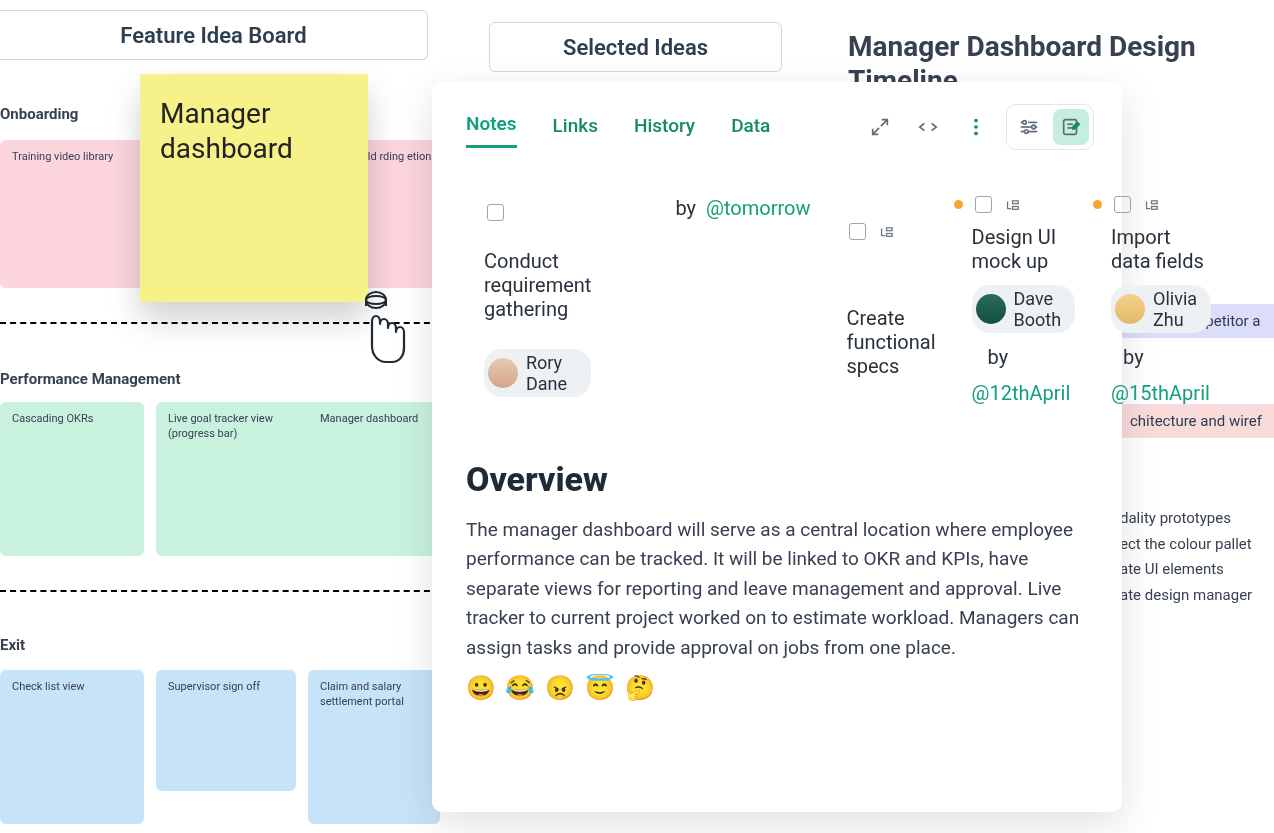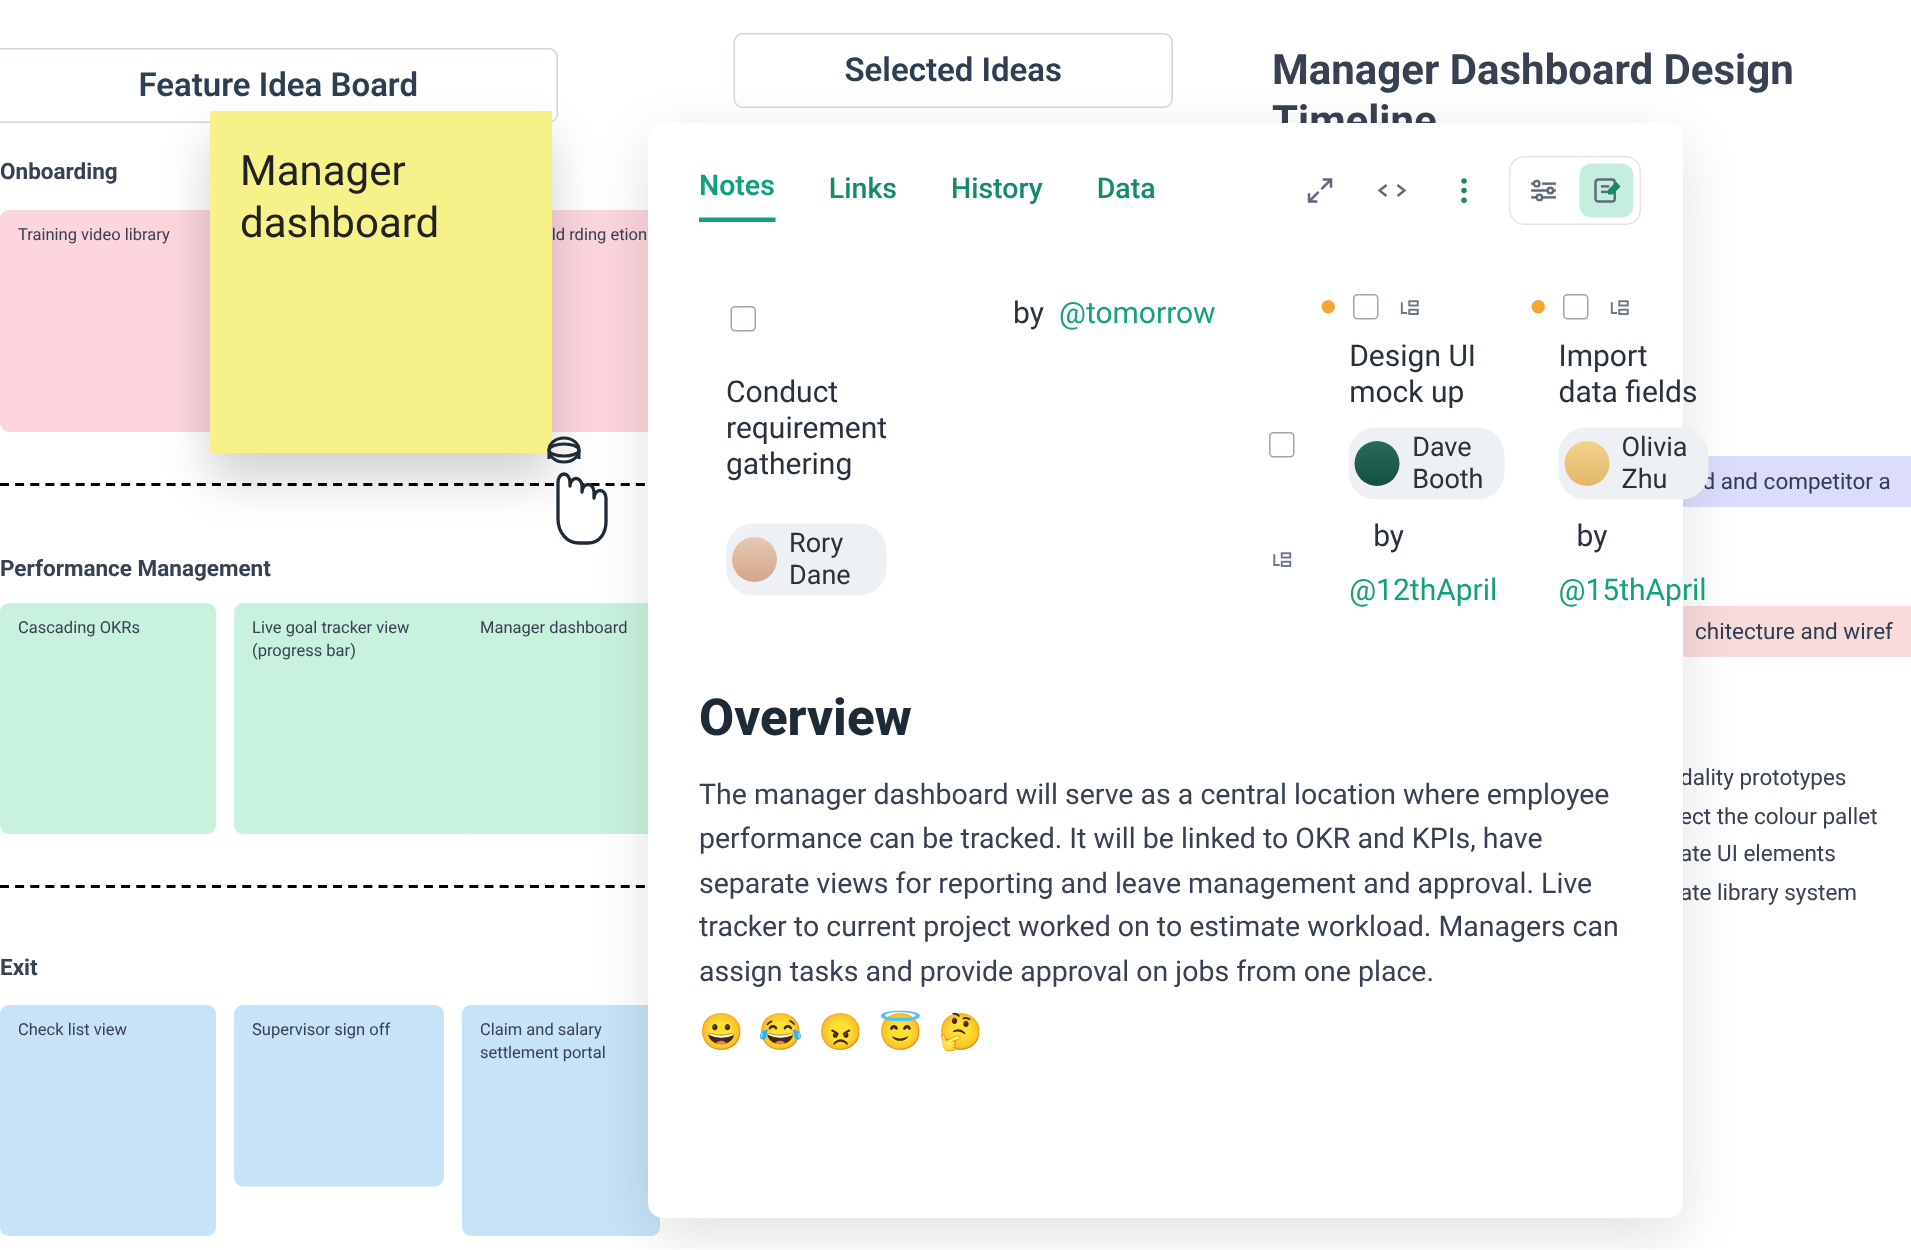--- a/index.html
+++ b/index.html
@@ -1,21 +1,21 @@
 <!DOCTYPE html>
 <html><head>
 <meta charset="utf-8">
 <style>
 *{box-sizing:border-box;margin:0;padding:0;font-family:-apple-system,BlinkMacSystemFont,"Segoe UI",Roboto,sans-serif}
 body{background:#fff;width:1274px;height:833px;overflow:hidden;position:relative;color:#2c3e50}
 .canvas{position:relative;width:100%;height:100%}
 
 
 .col-header{position:absolute;border:1px solid #d0d7de;border-radius:6px;display:flex;align-items:center;justify-content:center;font-size:22px;font-weight:600;color:#2c3e50;background:#fff;height:50px}
-.ch1{left:0;top:32px;width:372px;border-left:none;border-top-left-radius:0;border-bottom-left-radius:0}
+.ch1{left:0;top:10px;width:428px;border-left:none;border-top-left-radius:0;border-bottom-left-radius:0}
 .ch2{left:489px;top:22px;width:293px}
 
 .page-title{position:absolute;left:848px;top:30px;font-size:28px;font-weight:700;color:#374151;line-height:1.2}
 
 
 .sect-label{position:absolute;font-size:15px;font-weight:700;color:#374151}
 .sl1{left:0;top:105px}
 .sl2{left:0;top:370px}
 .sl3{left:0;top:636px}
 
@@ -141,21 +141,21 @@
     <div class="tl-bullet">
         <span>dality prototypes</span>
       </div>
     <div class="tl-bullet">
         <span>ect the colour pallet</span>
       </div>
     <div class="tl-bullet">
         <span>ate UI elements</span>
       </div>
     <div class="tl-bullet">
-        <span>ate library system</span>
+        <span>ate design manager</span>
       </div>
   </div>
 
   <div class="panel">
     <div class="tabs">
       <div class="tab active"><span>Notes</span></div>
       <div class="tab"><span>Links</span></div>
       <div class="tab"><span>History</span></div>
       <div class="tab"><span>Data</span></div>
     </div>
@@ -218,20 +218,21 @@
       </div>
 
       <div class="task-row">
         <span class="bullet-sp"></span>
         <span class="chk"></span>
         <span class="subtask-ic"><svg viewBox="0 0 24 24">
               <path d="M5 5v10h5"></path>
               <rect x="12" y="4" width="8" height="4"></rect>
               <rect x="12" y="12" width="8" height="4"></rect>
             </svg></span>
+        <span>Create functional specs</span>
       </div>
 
       <div class="task-row">
         <span class="bullet-dot"></span>
         <span class="chk"></span>
         <span class="subtask-ic"><svg viewBox="0 0 24 24">
               <path d="M5 5v10h5"></path>
               <rect x="12" y="4" width="8" height="4"></rect>
               <rect x="12" y="12" width="8" height="4"></rect>
             </svg></span>

